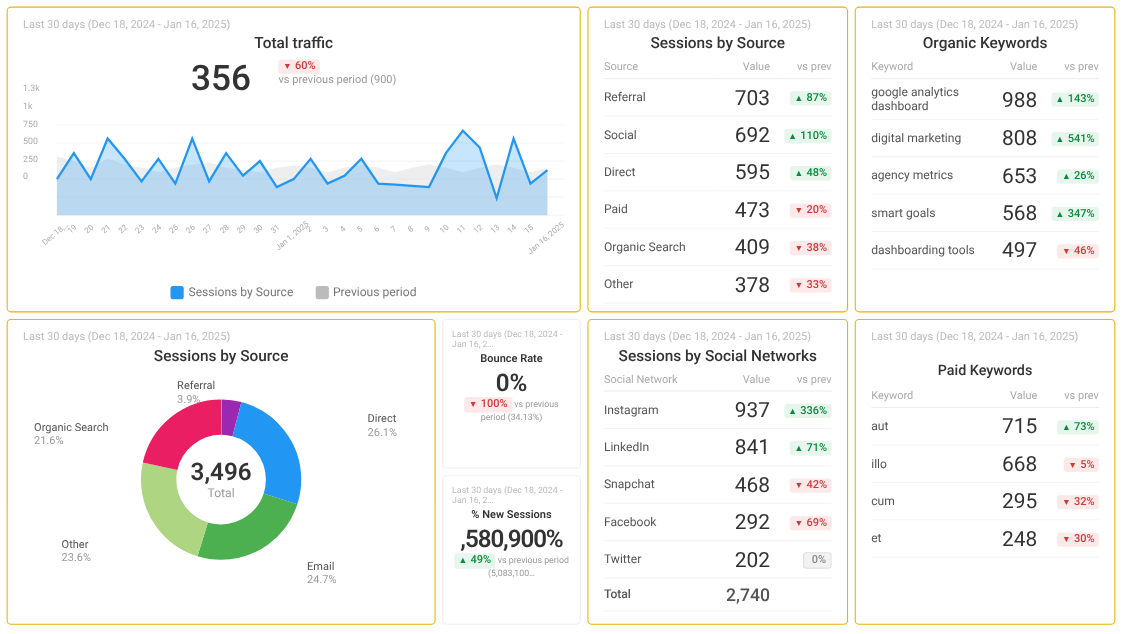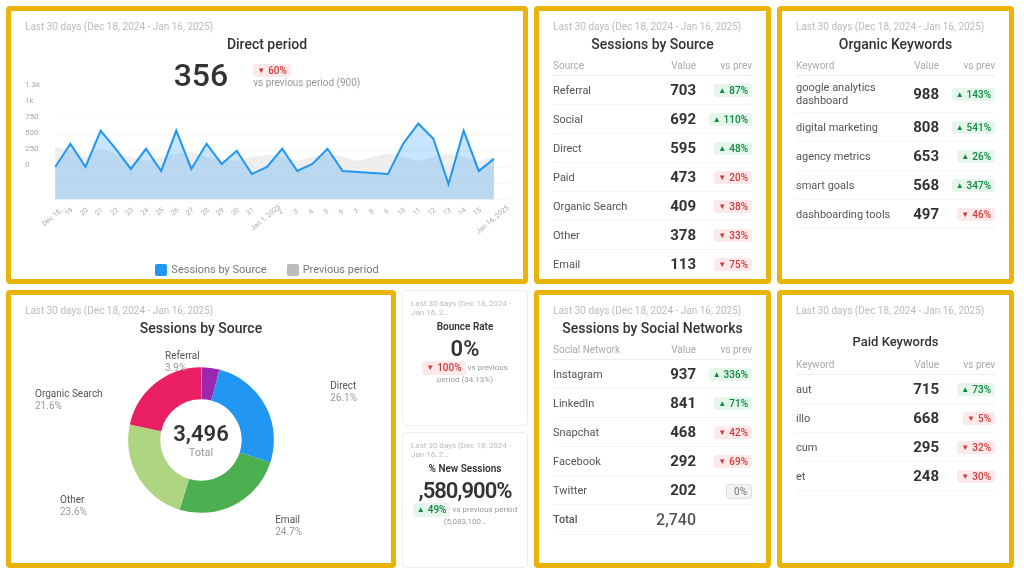--- a/index.html
+++ b/index.html
@@ -1,39 +1,39 @@
 <!DOCTYPE html>
 <html><head>
 <meta charset="utf-8">
 <style>
 * { box-sizing: border-box; margin: 0; padding: 0; }
 body { font-family: -apple-system, BlinkMacSystemFont, "Segoe UI", Roboto, sans-serif; background: #fff; font-size: 12px; color: #333; width: 1024px; height: 576px; overflow: hidden; }
 .grid { display: grid; grid-template-columns: 522px 237px 237px; grid-template-rows: 278px 278px; gap: 6px; padding: 6px; height: 576px; }
-.card { border: 5px solid #eab308; border-radius: 4px; padding: 10px 14px; overflow: hidden; position: relative; }
+.card { border: 1px solid #eab308; border-radius: 4px; padding: 10px 14px; overflow: hidden; position: relative; }
 .date-range { color: #bbb; font-size: 10px; margin-bottom: 4px; }
 .card-title { text-align: center; font-size: 14px; font-weight: 500; color: #333; margin-bottom: 4px; }
-.bignum-wrap { display: flex; justify-content: center; align-items: center; gap: 25px; }
+.bignum-wrap { display: flex; justify-content: center; align-items: flex-start; gap: 25px; }
 .bignum { font-size: 32px; font-weight: 500; }
 .delta { display: inline-flex; align-items: center; gap: 3px; font-size: 10px; font-weight: 500; padding: 1px 4px; border-radius: 3px; }
 .delta.up { color: #0a8a3a; background: #e6f6ed; }
 .delta.down { color: #d13a3a; background: #fde9e9; }
 .delta.neutral { color: #888; background: #f2f2f2; border: 1px solid #e0e0e0; }
 .delta .arrow { font-size: 8px; }
 .sub { font-size: 10px; color: #999; }
 .legend { display: flex; justify-content: center; gap: 20px; margin-top: 6px; font-size: 11px; color: #777; }
 .legend .cb { display: inline-block; width: 12px; height: 12px; border-radius: 2px; vertical-align: middle; margin-right: 4px; }
 .cb.blue { background: #2196f3; }
 .cb.grey { background: #bbb; }
 .tbl { width: 100%; border-collapse: collapse; font-size: 11px; }
 .tbl th { text-align: left; font-weight: 400; color: #aaa; padding: 4px 0; border-bottom: 1px solid #eee; font-size: 10px; }
 .tbl th:nth-child(2), .tbl td:nth-child(2) { text-align: right; padding-right: 8px; }
 .tbl th:nth-child(3), .tbl td:nth-child(3) { text-align: right; width: 48px; }
 .tbl td { padding: 5px 0; border-bottom: 1px solid #f4f4f4; }
 .tbl td:nth-child(1) { color: #555; font-size: 11px; }
-.tbl td:nth-child(2) { font-size: 15px; font-weight: 700; }
+.tbl td:nth-child(2) { font-size: 19px; font-weight: 400; }
 .tbl tr.total td { font-weight: 500; color: #555; }
 .tbl tr.total td:nth-child(2) { font-size: 16px; }
 .left-bottom { display: grid; grid-template-columns: 390px 126px; gap: 6px; }
 .mini-card { border: 1px solid #eee; border-radius: 4px; padding: 8px; overflow: hidden; }
 .mini-title { font-size: 10px; font-weight: 600; text-align: center; margin: 4px 0; }
 .mini-big { font-size: 22px; font-weight: 600; text-align: center; }
 .mini-sub { font-size: 8px; color: #999; text-align: center; line-height: 1.2; }
 .donut-wrap { position: relative; display: flex; justify-content: center; align-items: center; height: 200px; }
 .donut-center { position: absolute; text-align: center; }
 .donut-center .tot { font-size: 22px; font-weight: 600; }
@@ -45,21 +45,21 @@
 .y-labels div { height: 16px; }
 .paid-title { text-align: center; font-size: 13px; font-weight: 500; margin: 18px 0 6px; }
 </style>
 </head>
 <body>
 
 <div class="grid">
 
   <div class="card">
     <div class="date-range">Last 30 days (Dec 18, 2024 - Jan 16, 2025)</div>
-    <div class="card-title">Direct period</div>
+    <div class="card-title">Total traffic</div>
     <div class="bignum-wrap">
       <span class="bignum">356</span>
       <div>
         <span class="delta down">
             <span class="arrow">▼</span>
             <span>60%</span>
           </span>
         <div class="sub">vs previous period (900)</div>
       </div>
     </div>

